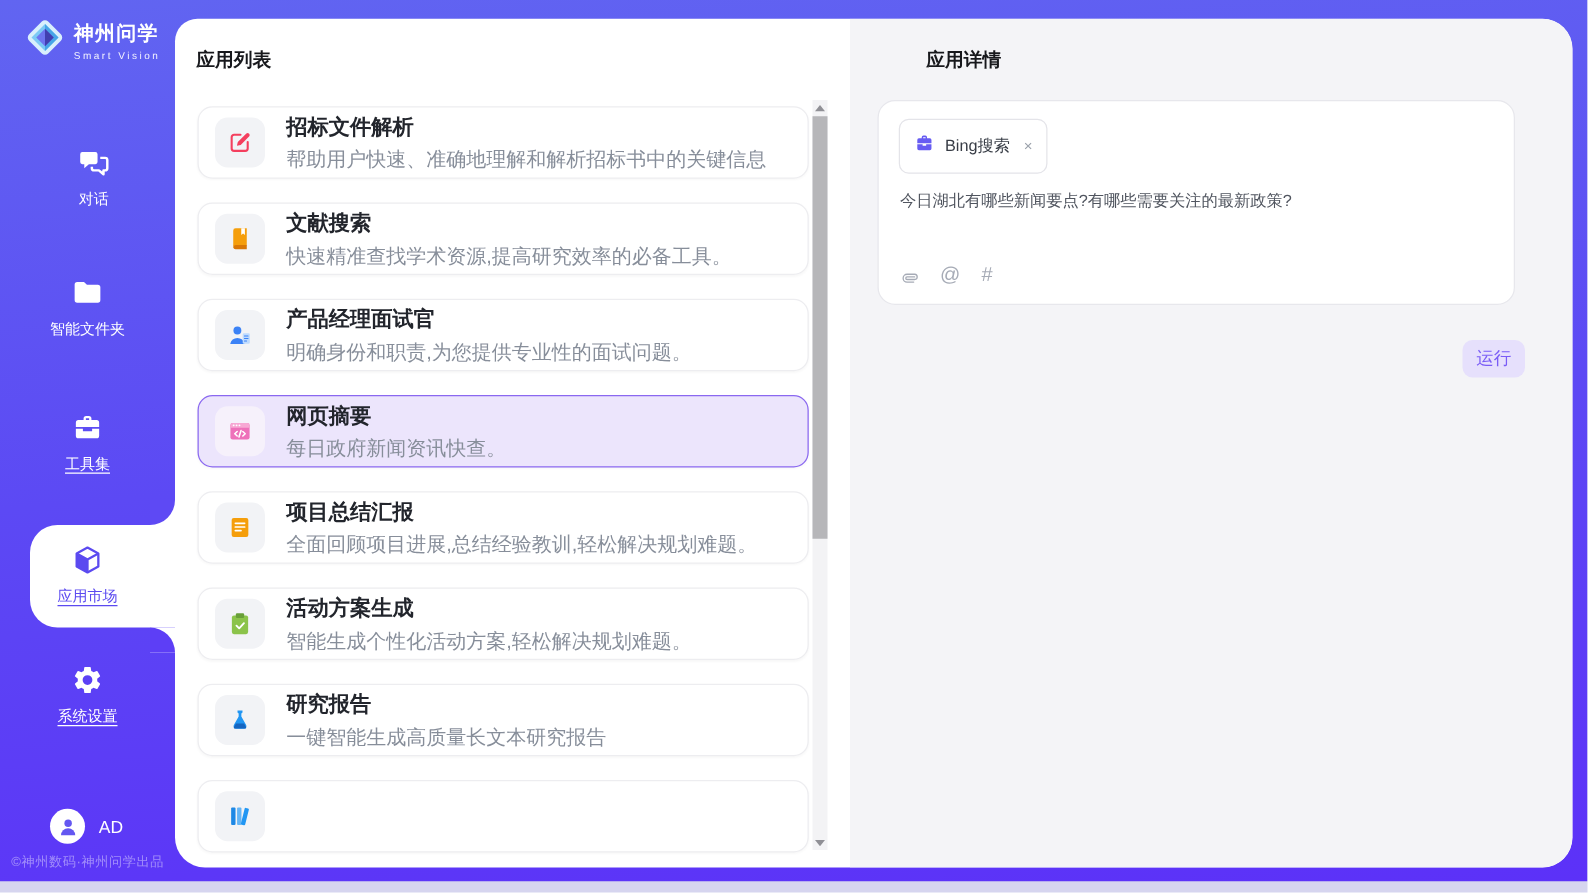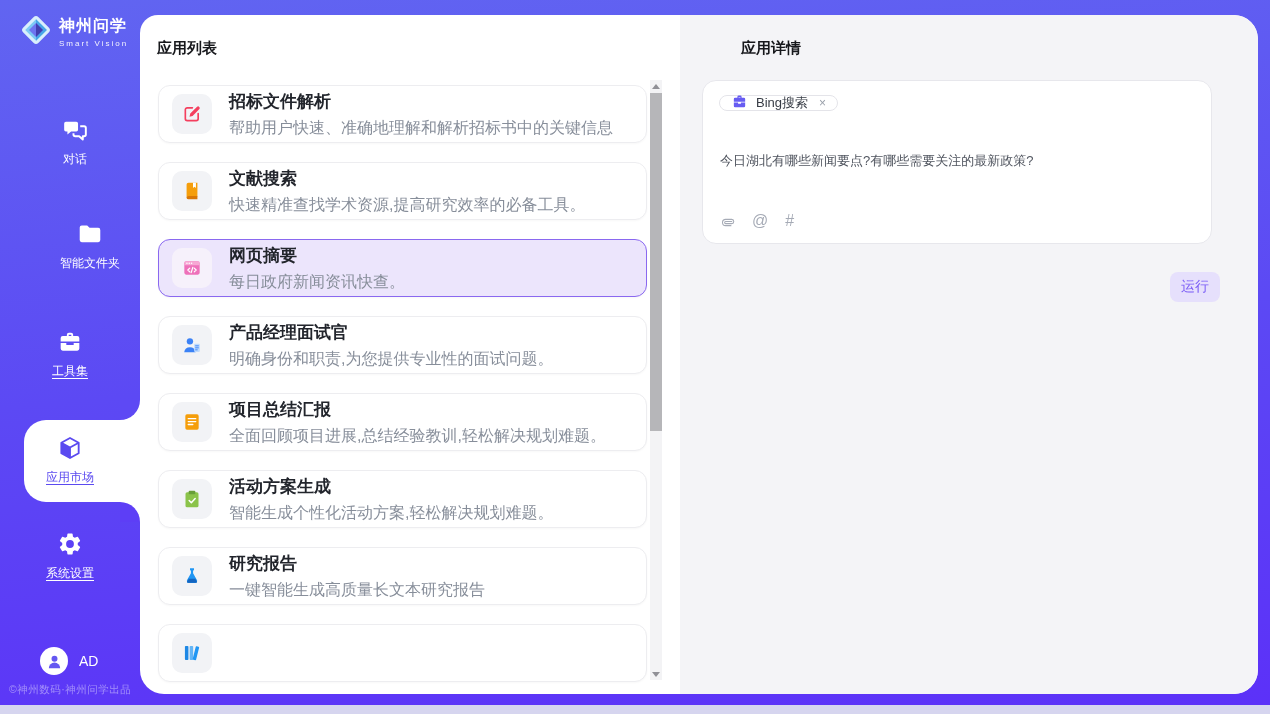--- a/index.html
+++ b/index.html
@@ -76,21 +76,21 @@
   .detail-panel {
     position:absolute; left:540px; top:0; width:578px; height:100%;
     background:#f4f4f7; border-radius:0 24px 24px 0;
   }
   .detail-panel .panel-title { left:21px;margin-left:40px; }
   .detail-card {
     position:absolute; left:22px; top:65px; width:510px; height:164px;
     background:#fff; border:1px solid #e7e7ec; border-radius:14px;
   }
   .tool-tag {
-    position:absolute; left:16px; top:14px; height:16px;
+    position:absolute; left:16px; top:14px; height:44px;
     display:inline-flex; align-items:center; gap:8px; padding:0 11px;
     background:#fff; border:1px solid #e4e4e9; border-radius:8px; cursor:pointer;
   }
   .tool-tag .tag-label { font-size:13px; color:#373c45; }
   .tool-tag .tag-close { font-size:12px; color:#9aa0aa; margin-left:3px; cursor:pointer; }
   .prompt { position:absolute; left:17px; top:70px; right:18px; font-size:13px; color:#50555f; line-height:1.5; cursor:text; }
   .composer { position:absolute; left:17px; bottom:13px; display:flex; align-items:center; gap:17px; }
   .composer .c-ico { color:#a6abb6; font-size:16px; display:flex; align-items:center; cursor:pointer; }
   .run-btn {
     position:absolute; left:490px; top:257px; width:50px; height:30px;
@@ -121,21 +121,21 @@
       </span>
     </div>
     <nav id="nav">
         <div class="nav-item" style="top: 104px; padding-left: 10px;">
           <span class="nav-icon"><svg viewBox="0 0 24 24" width="26" height="26">
               <path d="M3.6 4.3h9.6a1.6 1.6 0 0 1 1.6 1.6v5.8a1.6 1.6 0 0 1-1.6 1.6H8.4L5 16.2v-2.9H3.6A1.6 1.6 0 0 1 2 11.7V5.9a1.6 1.6 0 0 1 1.6-1.6z" fill="#fff"></path>
               <path d="M16.8 8.6h3.6A1.6 1.6 0 0 1 22 10.2v6a1.6 1.6 0 0 1-1.6 1.6h-1.2v2.9l-3.4-2.9h-3.6a1.6 1.6 0 0 1-1.6-1.6v-1.1" fill="none" stroke="#fff" stroke-width="1.8" stroke-linejoin="round"></path>
             </svg></span>
           <span class="nav-label">对话</span>
         </div>
-        <div class="nav-item" style="top: 208px; margin-left: 20px;">
+        <div class="nav-item" style="top: 208px;">
           <span class="nav-icon"><svg viewBox="0 0 24 24" width="26" height="26">
               <path d="M2.5 6.1a1.9 1.9 0 0 1 1.9-1.9h5l2.2 2.1h8a1.9 1.9 0 0 1 1.9 1.9v9.4a1.9 1.9 0 0 1-1.9 1.9H4.4a1.9 1.9 0 0 1-1.9-1.9V6.1z" fill="#fff"></path>
             </svg></span>
           <span class="nav-label">智能文件夹</span>
         </div>
         <div class="nav-item" style="top: 316px;">
           <span class="nav-icon"><svg viewBox="0 0 24 24" width="26" height="26">
               <path d="M9.1 6.5V5.4a1.9 1.9 0 0 1 1.9-1.9h2a1.9 1.9 0 0 1 1.9 1.9v1.1h3.8a1.9 1.9 0 0 1 1.9 1.9v3.2H3.4V8.4a1.9 1.9 0 0 1 1.9-1.9h3.8zm1.7-.1h2.4V5.2h-2.4v1.2z" fill="#fff"></path>
               <path d="M3.4 13h5.2v1.7h6.8V13h5.2v5.1a1.9 1.9 0 0 1-1.9 1.9H5.3a1.9 1.9 0 0 1-1.9-1.9V13z" fill="#fff"></path>
             </svg></span>
@@ -192,48 +192,48 @@
                 <path d="M5.5 4.3A2.3 2.3 0 0 1 7.8 2h10.7v16.5H7.8a2.3 2.3 0 0 0-2.3 2.3V4.3z" fill="#f59e0b"></path>
                 <path d="M5.5 20.3a2.3 2.3 0 0 1 2.3-2.3h10.7V22H7.8a2.3 2.3 0 0 1-2.3-1.7z" fill="#d97706"></path>
                 <path d="M13.2 2h3.5v6.4l-1.75-1.4L13.2 8.4V2z" fill="#fff"></path>
               </svg>
             </div>
             <div>
               <div class="card-title">文献搜索</div>
               <div class="card-desc">快速精准查找学术资源,提高研究效率的必备工具。</div>
             </div>
           </div>
+          <div class="card">
+            <div class="card-icon">
+              <svg viewBox="0 0 24 24" width="20" height="20">
+                <circle cx="9.5" cy="7.6" r="3.8" fill="#3b82f6"></circle>
+                <path d="M2.6 20.6a7 7 0 0 1 13.8 0z" fill="#3b82f6"></path>
+                <rect x="14.6" y="10.4" width="6.8" height="10" rx="1.2" fill="#bfdbfe"></rect>
+                <path d="M16.3 13h3.4M16.3 15.4h3.4M16.3 17.8h2" stroke="#3b82f6" stroke-width="1.1" stroke-linecap="round"></path>
+              </svg>
+            </div>
+            <div>
+              <div class="card-title">产品经理面试官</div>
+              <div class="card-desc">明确身份和职责,为您提供专业性的面试问题。</div>
+            </div>
+          </div>
           <div class="card selected">
             <div class="card-icon">
               <svg viewBox="0 0 24 24" width="20" height="20">
                 <rect x="2.8" y="4" width="18.4" height="16" rx="2.2" fill="#ee71ba"></rect>
                 <path d="M2.8 6.2A2.2 2.2 0 0 1 5 4h14a2.2 2.2 0 0 1 2.2 2.2v2.4H2.8V6.2z" fill="#f7a8d4"></path>
                 <circle cx="5.9" cy="6.3" r=".9" fill="#fff"></circle>
                 <circle cx="8.7" cy="6.3" r=".9" fill="#fff"></circle>
                 <circle cx="11.5" cy="6.3" r=".9" fill="#fff"></circle>
                 <path d="M9.3 12.2 7 14.4l2.3 2.2M14.7 12.2l2.3 2.2-2.3 2.2M13 11.3l-2 6.2" fill="none" stroke="#fff" stroke-width="1.5" stroke-linecap="round" stroke-linejoin="round"></path>
               </svg>
             </div>
             <div>
               <div class="card-title">网页摘要</div>
               <div class="card-desc">每日政府新闻资讯快查。</div>
-            </div>
-          </div>
-          <div class="card">
-            <div class="card-icon">
-              <svg viewBox="0 0 24 24" width="20" height="20">
-                <circle cx="9.5" cy="7.6" r="3.8" fill="#3b82f6"></circle>
-                <path d="M2.6 20.6a7 7 0 0 1 13.8 0z" fill="#3b82f6"></path>
-                <rect x="14.6" y="10.4" width="6.8" height="10" rx="1.2" fill="#bfdbfe"></rect>
-                <path d="M16.3 13h3.4M16.3 15.4h3.4M16.3 17.8h2" stroke="#3b82f6" stroke-width="1.1" stroke-linecap="round"></path>
-              </svg>
-            </div>
-            <div>
-              <div class="card-title">产品经理面试官</div>
-              <div class="card-desc">明确身份和职责,为您提供专业性的面试问题。</div>
             </div>
           </div>
           <div class="card">
             <div class="card-icon">
               <svg viewBox="0 0 24 24" width="20" height="20">
                 <rect x="4" y="2.8" width="16" height="18.4" rx="2" fill="#f59e0b"></rect>
                 <path d="M7.5 8h9M7.5 11.5h9M7.5 15h5.5" stroke="#fff" stroke-width="1.6" stroke-linecap="round"></path>
               </svg>
             </div>
             <div>

